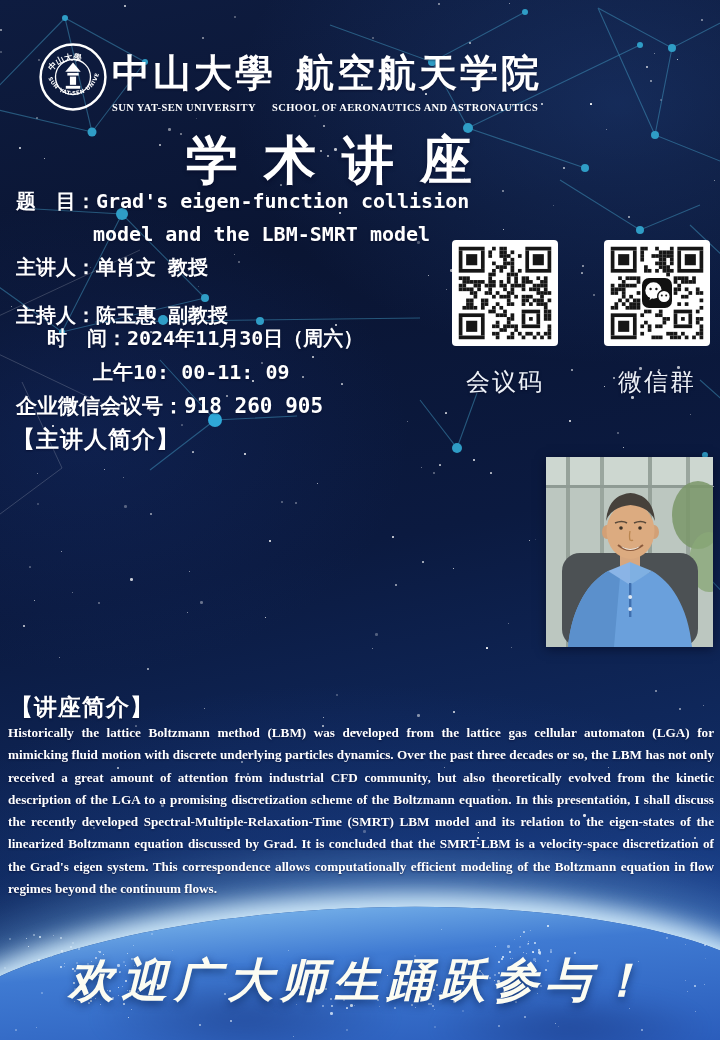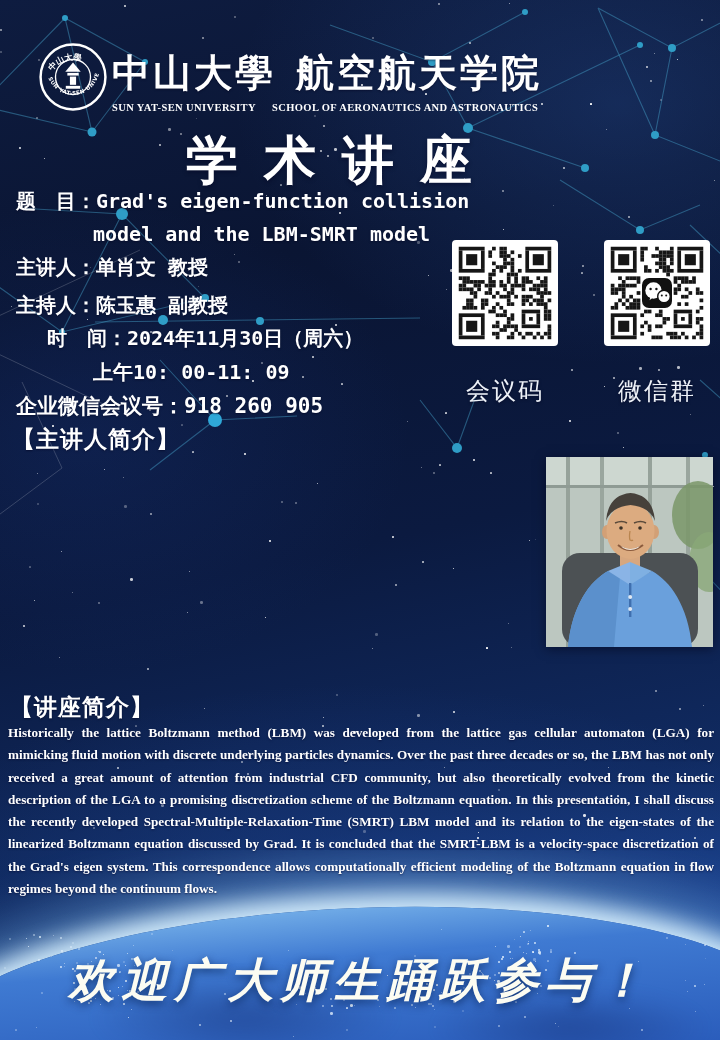--- a/index.html
+++ b/index.html
@@ -30,27 +30,27 @@
 
   .main-title{position:absolute;left:0;top:126px;width:720px;margin:0;text-align:center;z-index:3;
               font-size:52px;font-weight:bold;letter-spacing:26px;transform:translateX(-18px);
               text-shadow:0 2px 4px rgba(0,0,30,.45);}
 
   
   .info{position:absolute;left:0;top:0;width:460px;z-index:3;}
   .row{position:absolute;left:16px;white-space:nowrap;font-weight:bold;font-size:20px;
        font-family:"DejaVu Sans Mono","DejaVu Sans",sans-serif;text-shadow:0 1px 2px rgba(0,0,30,.5);}
   .row.indent{left:93px;}
-  .r1{top:188px;} .r2{top:222px;} .r3{top:254px;} .r4{top:292px;font-family:Liberation Mono, monospace;}
+  .r1{top:188px;} .r2{top:222px;} .r3{top:254px;} .r4{top:302px;font-family:Liberation Mono, monospace;}
   .r5{top:325px;padding-left:31px;} .r6{top:359px;} .r7{top:392px;font-size:21px;}
 
   
   .qr{position:absolute;top:240px;z-index:3;width:106px;text-align:center;}
   .qr-left{left:452px;} .qr-right{left:580px;padding-left:24px;}
-  .qr-label{margin-top:25px;font-size:24px;letter-spacing:2px;color:#eef2f8;
+  .qr-label{margin-top:16px;font-size:24px;letter-spacing:2px;color:#eef2f8;
             text-shadow:0 1px 3px rgba(0,0,30,.6);font-weight:normal;}
 
   
   .sec-heading{position:absolute;margin:0;z-index:3;font-size:23px;font-weight:bold;
                letter-spacing:1px;text-shadow:0 1px 2px rgba(0,0,30,.5);}
   .bio-heading{left:12px;top:424px;}
   .bio-text{position:absolute;left:12px;top:452px;width:534px;margin:0;z-index:3;
             font-size:19.5px;line-height:27px;font-weight:bold;text-align:justify;
             font-family:"DejaVu Sans",sans-serif;text-shadow:0 1px 2px rgba(0,0,30,.5);}
   .photo{position:absolute;left:546px;top:457px;width:167px;height:190px;z-index:3;

